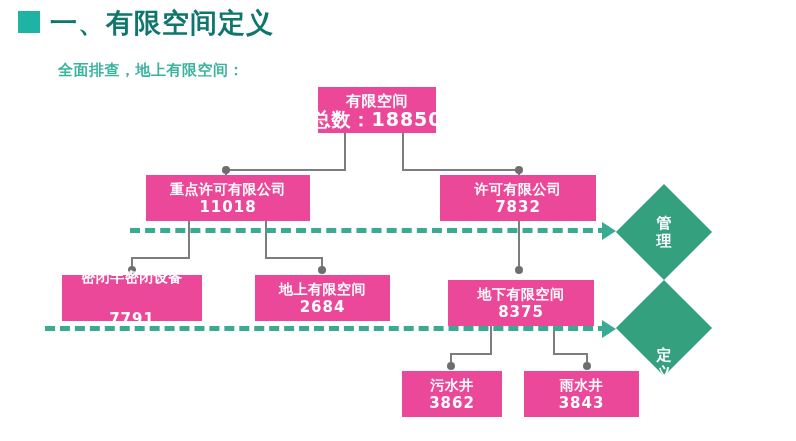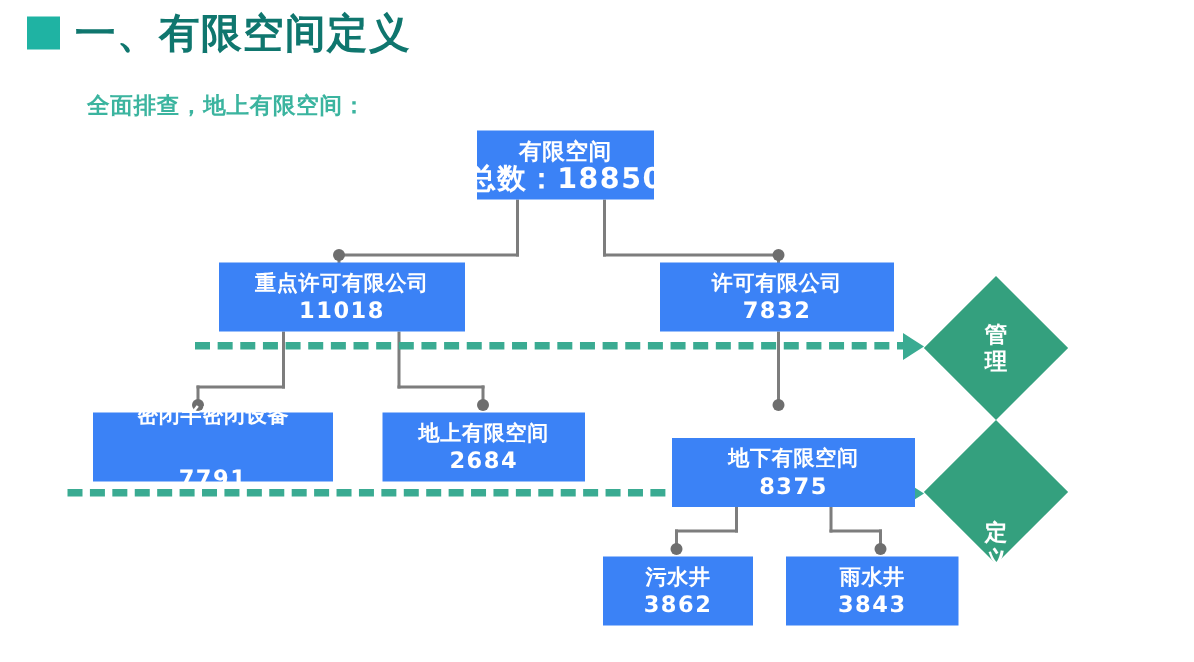--- a/index.html
+++ b/index.html
@@ -49,21 +49,21 @@
     font-size: 15px;
     font-weight: bold;
     color: #3bb49f;
     letter-spacing: 0.5px;
     white-space: nowrap;
   }
 
   
   .node {
     position: absolute;
-    background: #3b82f6;
+    background: #ec4899;
     color: #ffffff;
     display: flex;
     flex-direction: column;
     align-items: center;
     justify-content: center;
     text-align: center;
     box-sizing: border-box;
     z-index: 5;
   }
   .node .n-title {
@@ -80,23 +80,23 @@
     letter-spacing: 1px;
     white-space: nowrap;
   }
   .node.root .n-title { font-size: 15px; }
   .node.root .n-value { font-size: 19px; }
 
   
   #node-root   { left: 318px; top: 87px;  width: 118px; height: 46px; }
   #node-key    { left: 146px; top: 175px; width: 164px; height: 46px; }
   #node-lic    { left: 440px; top: 175px; width: 156px; height: 46px; }
-  #node-sealed { left: 62px;  top: 275px; width: 160px; height: 46px; gap: 24px; }
+  #node-sealed { left: 62px;  top: 275px; width: 140px; height: 46px; gap: 24px; }
   #node-above  { left: 255px; top: 275px; width: 135px; height: 46px; }
-  #node-below  { left: 448px; top: 292px; width: 162px; height: 46px; }
+  #node-below  { left: 448px; top: 280px; width: 146px; height: 46px; }
   #node-sewage { left: 402px; top: 371px; width: 100px; height: 46px; }
   #node-rain   { left: 524px; top: 371px; width: 115px; height: 46px; }
 
   
   .diamond {
     position: absolute;
     background: #34a07e;
     transform: rotate(45deg);
     z-index: 5;
   }

